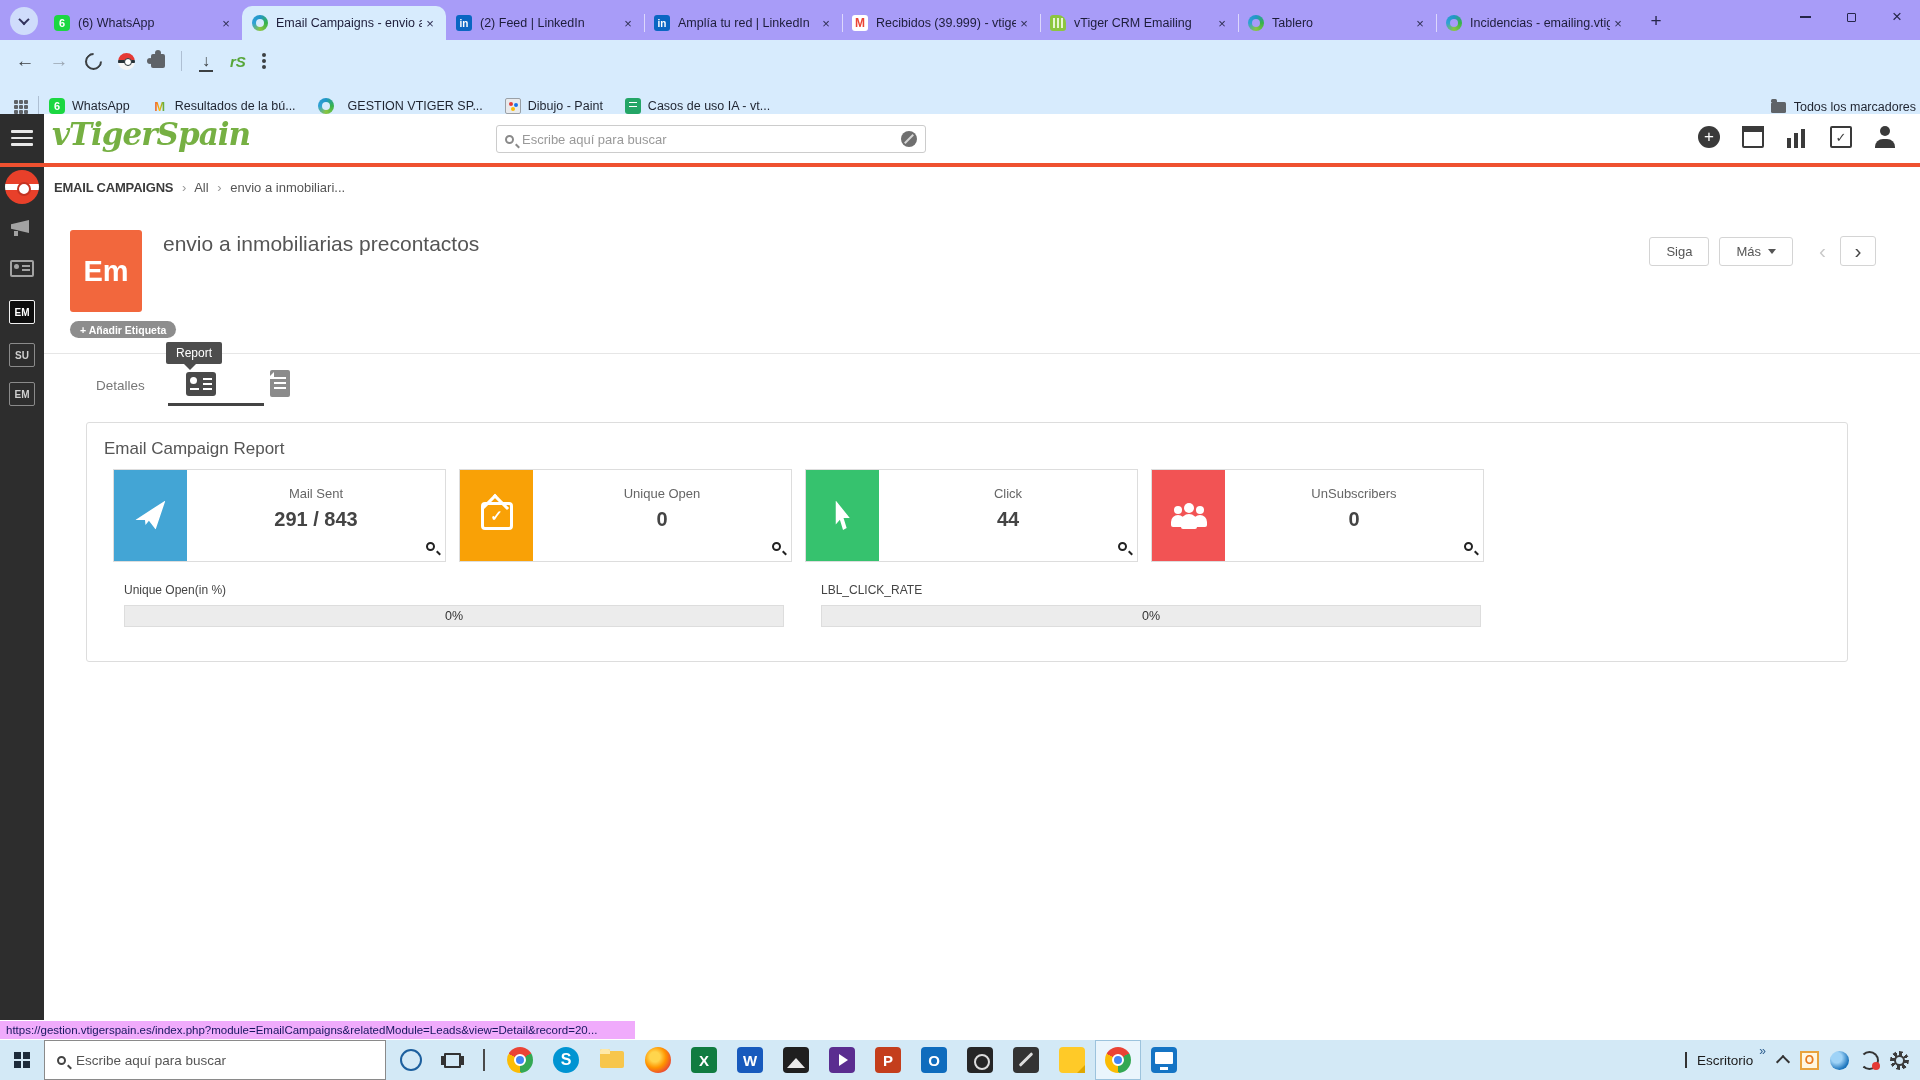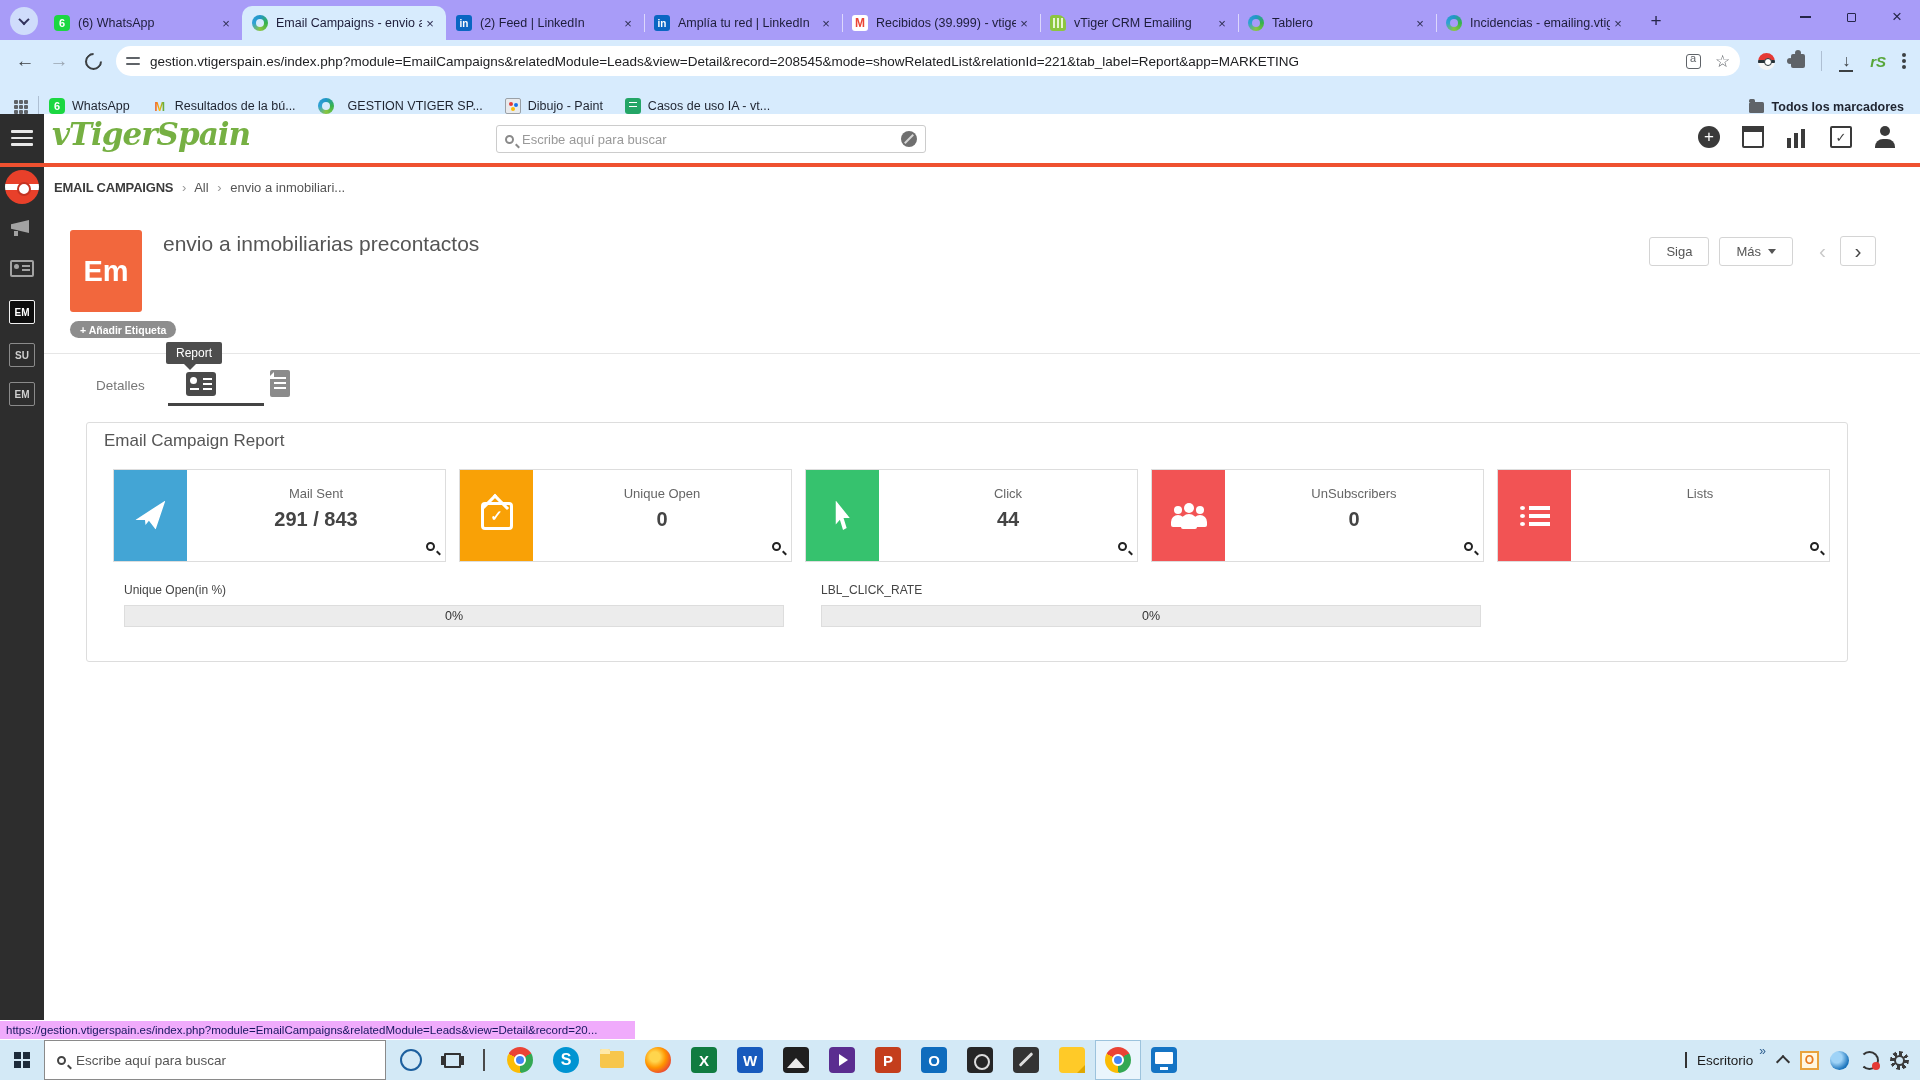--- a/index.html
+++ b/index.html
@@ -79,21 +79,21 @@
   .bm-item .bico { width:16px; height:16px; margin-right:7px; position:relative; flex:none; }
   .bico-wa { background:#1bd741; border-radius:4px; color:#fff; font-size:11px; font-weight:bold; display:flex; align-items:center; justify-content:center; }
   .bico-wa::before { content:"6"; }
   .bico-google { color:#ea4335; font-weight:bold; font-size:13px; display:flex; align-items:center; justify-content:center; }
   .bico-google::before { content:"M"; background:linear-gradient(90deg,#ea4335,#fbbc05,#34a853); -webkit-background-clip:text; background-clip:text; color:transparent; }
   .bico-paint { background:#e8eaed; border:1px solid #9aa0a6; border-radius:2px; }
   .bico-paint::before { content:""; position:absolute; left:3px; top:3px; width:4px; height:4px; border-radius:50%; background:#e53935; box-shadow:5px 1px 0 #1a73e8, 2px 5px 0 #fbbc05; }
   .bico-sheet { background:#23a566; border-radius:3px; }
   .bico-sheet::before { content:""; position:absolute; inset:4px; background:repeating-linear-gradient(180deg,#fff 0 1.5px,transparent 1.5px 4px); }
   .bm-spacer { flex:1; }
-  .bm-all { display:flex; align-items:center; margin-right:16px; flex:none;font-weight:bold; }
+  .bm-all { display:flex; align-items:center; margin-right:4px; flex:none; }
   .folder-ico { width:15px; height:11px; background:#5f6368; border-radius:1.5px; position:relative; margin-right:8px; }
   .folder-ico::before { content:""; position:absolute; left:0; top:-3px; width:6px; height:3px; background:#5f6368; border-radius:1.5px 1.5px 0 0; }
 
   
   .page { position:absolute; left:0; top:114px; width:1920px; height:926px; background:#fff; }
   .vt-sidebar { position:absolute; left:0; top:0; width:44px; height:926px; background:#2d2d2d; z-index:3; }
   .hamburger { position:absolute; left:11px; top:16px; width:22px; }
   .hamburger i { display:block; height:2.5px; background:#e8e8e8; margin:0 0 4px; border-radius:1px; }
   .side-poke { position:absolute; left:5px; top:56px; width:34px; height:34px; border-radius:50%; background:linear-gradient(180deg,#e8402a 42%,#fff 42% 58%,#e8402a 58%); }
   .side-poke::after { content:""; position:absolute; left:12px; top:12px; width:10px; height:10px; border-radius:50%; background:#fff; border:2px solid #c53322; }
@@ -161,21 +161,21 @@
   .dt-details { position:absolute; left:96px; top:264px; font-size:13.5px; color:#777; }
   .dt-card-ico { position:absolute; left:186px; top:258px; width:30px; height:24px; background:#4a4a4a; border-radius:3px; }
   .dt-card-ico::before { content:""; position:absolute; left:4px; top:5px; width:7px; height:7px; border-radius:50%; background:#fff; }
   .dt-card-ico::after { content:""; position:absolute; right:4px; top:6px; width:9px; height:2px; background:#fff; box-shadow:0 5px 0 #fff, -13px 10px 0 #fff, 0 10px 0 #fff; }
   .dt-underline { position:absolute; left:168px; top:289px; width:96px; height:3px; background:#444; }
   .dt-doc-ico { position:absolute; left:270px; top:256px; width:20px; height:27px; background:#8b8b8b; border-radius:2px; }
   .dt-doc-ico::before { content:""; position:absolute; left:-3px; top:2px; border-top:7px solid #fff; border-right:7px solid transparent; transform:rotate(180deg); border-top-color:#fff; }
   .dt-doc-ico::after { content:""; position:absolute; left:4px; top:7px; width:12px; height:2px; background:#fff; box-shadow:0 5px 0 #fff, 0 10px 0 #fff; }
 
   .report-panel { position:absolute; left:86px; top:308px; width:1762px; height:240px; border:1px solid #ddd; border-radius:3px; background:#fff; }
-  .rp-title { position:absolute; left:17px; top:8px; font-size:17px; color:#555; }
+  .rp-title { position:absolute; left:17px; top:16px; font-size:17px; color:#555; }
   .cards { position:absolute; left:26px; top:46px; display:flex; gap:13px; }
   .stat-card { width:333px; height:93px; border:1px solid #ddd; background:#fff; position:relative; }
   .stat-sq { position:absolute; left:0; top:0; width:73px; height:91px; display:flex; align-items:center; justify-content:center; }
   .stat-label { position:absolute; left:73px; right:0; top:16px; text-align:center; font-size:13px; color:#666; }
   .stat-value { position:absolute; left:73px; right:0; top:38px; text-align:center; font-size:20px; font-weight:bold; color:#444; }
   .stat-mag { position:absolute; right:10px; bottom:10px; }
   .mag-dark { width:9px; height:9px; border:2px solid #222; border-radius:50%; position:relative; }
   .mag-dark::after { content:""; position:absolute; width:2px; height:5px; background:#222; left:8px; top:8px; transform:rotate(-45deg); transform-origin:top left; }
   .i-plane { width:32px; height:28px; background:#fff; clip-path:polygon(0 58%, 100% 0, 60% 100%, 42% 66%, 30% 80%, 30% 62%); transform:rotate(-6deg); }
   .i-envelope { width:32px; height:28px; border:3px solid #fff; border-radius:4px; position:relative; }
@@ -321,26 +321,20 @@
           <div class="glyph-max"></div>
         </div>
       <div class="win-btn glyph-close"></div>
     </div>
   </div>
 
   <div class="toolbar">
     <div class="nav-ico ico-back" style="margin-left:8px;"></div>
     <div class="nav-ico ico-fwd disabled"></div>
     <div class="nav-ico ico-reload"></div>
-    <div class="omnibox">
-      <div class="site-info"></div>
-      <div class="url-text">gestion.vtigerspain.es/index.php?module=EmailCampaigns&amp;relatedModule=Leads&amp;view=Detail&amp;record=208545&amp;mode=showRelatedList&amp;relationId=221&amp;tab_label=Report&amp;app=MARKETING</div>
-      <div class="omni-ico translate-ico"></div>
-      <div class="omni-ico star-ico"></div>
-    </div>
     <div class="ext-pokeball"></div>
     <div class="ext-puzzle"></div>
     <div class="tb-sep"></div>
     <div class="download-ico"></div>
     <div class="rs-ico"></div>
     <div class="kebab">
         <i></i>
         <i></i>
         <i></i>
       </div>
@@ -492,34 +486,20 @@
                 <i class="bB"></i>
                 <i class="bC"></i>
               </div>
           </div>
           <div class="stat-label">UnSubscribers</div>
           <div class="stat-value">0</div>
           <div class="stat-mag">
               <div class="mag-dark"></div>
             </div>
         </div>
-        <div class="stat-card">
-          <div class="stat-sq" style="background-color: rgb(242, 83, 84);">
-            <div class="i-list">
-                <i></i>
-                <i></i>
-                <i></i>
-              </div>
-          </div>
-          <div class="stat-label">Lists</div>
-          <div class="stat-value"></div>
-          <div class="stat-mag">
-              <div class="mag-dark"></div>
-            </div>
-        </div>
       </div>
       <div class="progress-area">
         <div class="prog-col left">
           <div class="prog-label">Unique Open(in %)</div>
           <div class="prog-bar">0%</div>
         </div>
         <div class="prog-col right">
           <div class="prog-label">LBL_CLICK_RATE</div>
           <div class="prog-bar">0%</div>
         </div>

